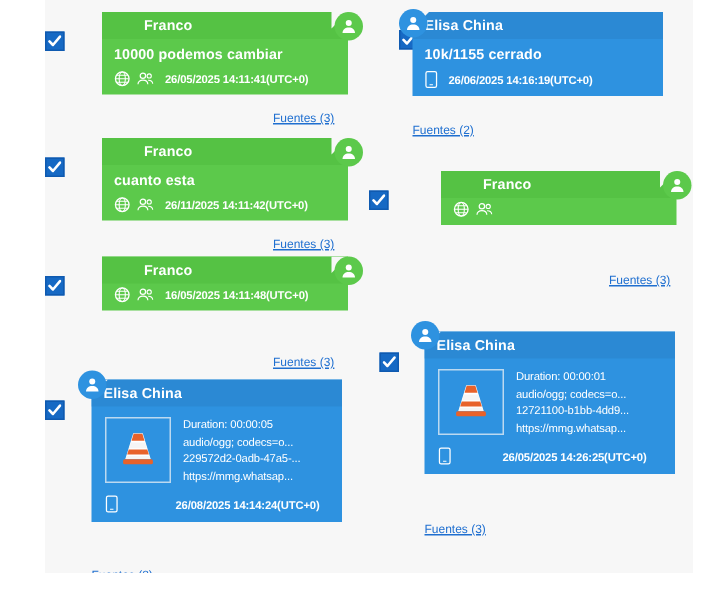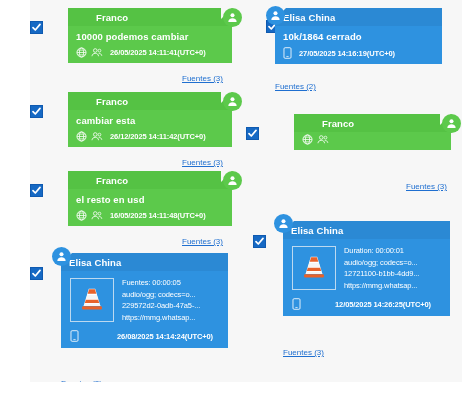--- a/index.html
+++ b/index.html
@@ -234,57 +234,56 @@
         </div>
         <div class="avatar green" style="left:193px; top:0px;">
           <svg width="13" height="13" viewBox="0 0 20 20">
               <circle cx="10" cy="6.6" r="3.1" fill="#ffffff"></circle>
               <path d="M3.6 17c0-3.7 2.9-5.7 6.4-5.7s6.4 2 6.4 5.7z" fill="#ffffff"></path>
             </svg>
         </div>
         <div class="bubble green" style="left:38px; top:0px; width:164px;">
           <div class="tail tail-r"></div>
           <div class="sender">Franco</div>
-          <div class="body-text">cambiar esta</div>
+          <div class="body-text">cuanto esta</div>
           <div class="meta">
             <svg class="ic" width="11" height="11" viewBox="0 0 16 16">
                 <circle cx="8" cy="8" r="6.6" fill="none" stroke="#ffffff" stroke-width="1.3"></circle>
                 <ellipse cx="8" cy="8" rx="3" ry="6.6" fill="none" stroke="#ffffff" stroke-width="1.1"></ellipse>
                 <line x1="1.6" y1="8" x2="14.4" y2="8" stroke="#ffffff" stroke-width="1.1"></line>
                 <line x1="2.7" y1="4.6" x2="13.3" y2="4.6" stroke="#ffffff" stroke-width="1"></line>
                 <line x1="2.7" y1="11.4" x2="13.3" y2="11.4" stroke="#ffffff" stroke-width="1"></line>
               </svg>
             <svg class="ic" width="12" height="11" viewBox="0 0 18 16">
                 <circle cx="6.4" cy="5" r="2.7" fill="none" stroke="#ffffff" stroke-width="1.2"></circle>
                 <path d="M1.5 13.6c0-2.8 2.2-4.3 4.9-4.3s4.9 1.5 4.9 4.3" fill="none" stroke="#ffffff" stroke-width="1.2"></path>
                 <circle cx="12.7" cy="5.2" r="2.1" fill="none" stroke="#ffffff" stroke-width="1.1"></circle>
                 <path d="M11.6 9.5c2.4-.2 4.6 1.1 4.6 3.6" fill="none" stroke="#ffffff" stroke-width="1.1"></path>
               </svg>
-            <span class="stamp">26/12/2025 14:11:42(UTC+0)</span>
+            <span class="stamp">26/11/2025 14:11:42(UTC+0)</span>
           </div>
         </div>
         <div class="fuentes" style="left:152px; top:66px;">Fuentes (3)</div>
       </div>
 
       <div class="msg-row" style="top:171px;">
         <div class="checkbox" style="top:13px;">
           <svg width="9" height="9" viewBox="0 0 9 9">
               <path d="M1 4.6 L3.3 7 L8 1.4" stroke="#ffffff" stroke-width="1.7" fill="none" stroke-linecap="round" stroke-linejoin="round"></path>
             </svg>
         </div>
         <div class="avatar green" style="left:193px; top:0px;">
           <svg width="13" height="13" viewBox="0 0 20 20">
               <circle cx="10" cy="6.6" r="3.1" fill="#ffffff"></circle>
               <path d="M3.6 17c0-3.7 2.9-5.7 6.4-5.7s6.4 2 6.4 5.7z" fill="#ffffff"></path>
             </svg>
         </div>
         <div class="bubble green" style="left:38px; top:0px; width:164px;">
           <div class="tail tail-r"></div>
           <div class="sender">Franco</div>
-          <div class="body-text">el resto en usd</div>
           <div class="meta">
             <svg class="ic" width="11" height="11" viewBox="0 0 16 16">
                 <circle cx="8" cy="8" r="6.6" fill="none" stroke="#ffffff" stroke-width="1.3"></circle>
                 <ellipse cx="8" cy="8" rx="3" ry="6.6" fill="none" stroke="#ffffff" stroke-width="1.1"></ellipse>
                 <line x1="1.6" y1="8" x2="14.4" y2="8" stroke="#ffffff" stroke-width="1.1"></line>
                 <line x1="2.7" y1="4.6" x2="13.3" y2="4.6" stroke="#ffffff" stroke-width="1"></line>
                 <line x1="2.7" y1="11.4" x2="13.3" y2="11.4" stroke="#ffffff" stroke-width="1"></line>
               </svg>
             <svg class="ic" width="12" height="11" viewBox="0 0 18 16">
                 <circle cx="6.4" cy="5" r="2.7" fill="none" stroke="#ffffff" stroke-width="1.2"></circle>
@@ -318,21 +317,21 @@
               <svg width="30" height="30" viewBox="0 0 32 32">
                 <path d="M12.6 4h6.8l5.6 18.4H7z" fill="#ffffff"></path>
                 <path d="M12.9 4.4h6.2l1.5 5h-9.2z" fill="#e8622a"></path>
                 <path d="M10.9 10.6h10.2l1.2 4.2H9.7z" fill="#f5f5f5"></path>
                 <path d="M9.4 15.6h13.2l1.1 3.6H8.3z" fill="#e8622a"></path>
                 <path d="M7.9 20.1h16.2l.7 2.4H7.2z" fill="#f5f5f5"></path>
                 <rect x="5.4" y="22.6" width="21.2" height="3.6" rx="1.2" fill="#e8622a"></rect>
               </svg>
             </div>
             <div class="media-lines">
-              <div>Fuentes: 00:00:05</div>
+              <div>Duration: 00:00:05</div>
               <div>audio/ogg; codecs=o...</div>
               <div>229572d2-0adb-47a5-...</div>
               <div>https://mmg.whatsap...</div>
             </div>
           </div>
           <div class="meta" style="padding:4px 8px 6px 9px;">
             <svg class="ic" width="9" height="12" viewBox="0 0 12 17">
                 <rect x="1" y="1" width="10" height="15" rx="1.6" fill="none" stroke="#ffffff" stroke-width="1.2"></rect>
                 <line x1="4.4" y1="13.4" x2="7.6" y2="13.4" stroke="#ffffff" stroke-width="1"></line>
               </svg>
@@ -353,27 +352,27 @@
         </div>
         <div class="avatar blue" style="left:20px; top:0px;">
           <svg width="13" height="13" viewBox="0 0 20 20">
               <circle cx="10" cy="6.6" r="3.1" fill="#ffffff"></circle>
               <path d="M3.6 17c0-3.7 2.9-5.7 6.4-5.7s6.4 2 6.4 5.7z" fill="#ffffff"></path>
             </svg>
         </div>
         <div class="bubble blue" style="left:29px; top:2px; width:167px;">
           <div class="tail tail-l"></div>
           <div class="sender">Elisa China</div>
-          <div class="body-text">10k/1864 cerrado</div>
+          <div class="body-text">10k/1155 cerrado</div>
           <div class="meta">
             <svg class="ic" width="9" height="12" viewBox="0 0 12 17">
                 <rect x="1" y="1" width="10" height="15" rx="1.6" fill="none" stroke="#ffffff" stroke-width="1.2"></rect>
                 <line x1="4.4" y1="13.4" x2="7.6" y2="13.4" stroke="#ffffff" stroke-width="1"></line>
               </svg>
-            <span class="stamp">27/05/2025 14:16:19(UTC+0)</span>
+            <span class="stamp">26/06/2025 14:16:19(UTC+0)</span>
           </div>
         </div>
         <div class="fuentes" style="left:29px; top:76px;">Fuentes (2)</div>
       </div>
 
       <div class="msg-row" style="top:114px;">
         <div class="checkbox" style="left:0px; top:13px;">
           <svg width="9" height="9" viewBox="0 0 9 9">
               <path d="M1 4.6 L3.3 7 L8 1.4" stroke="#ffffff" stroke-width="1.7" fill="none" stroke-linecap="round" stroke-linejoin="round"></path>
             </svg>
@@ -437,21 +436,21 @@
               <div>audio/ogg; codecs=o...</div>
               <div>12721100-b1bb-4dd9...</div>
               <div>https://mmg.whatsap...</div>
             </div>
           </div>
           <div class="meta" style="padding:4px 8px 6px 9px;">
             <svg class="ic" width="9" height="12" viewBox="0 0 12 17">
                 <rect x="1" y="1" width="10" height="15" rx="1.6" fill="none" stroke="#ffffff" stroke-width="1.2"></rect>
                 <line x1="4.4" y1="13.4" x2="7.6" y2="13.4" stroke="#ffffff" stroke-width="1"></line>
               </svg>
-            <span class="stamp" style="margin-left:30px;">12/05/2025 14:26:25(UTC+0)</span>
+            <span class="stamp" style="margin-left:30px;">26/05/2025 14:26:25(UTC+0)</span>
           </div>
         </div>
         <div class="fuentes" style="left:37px; top:134px;">Fuentes (3)</div>
       </div>
     </div>
 
   </div>
 </div>
 
 </body></html>

